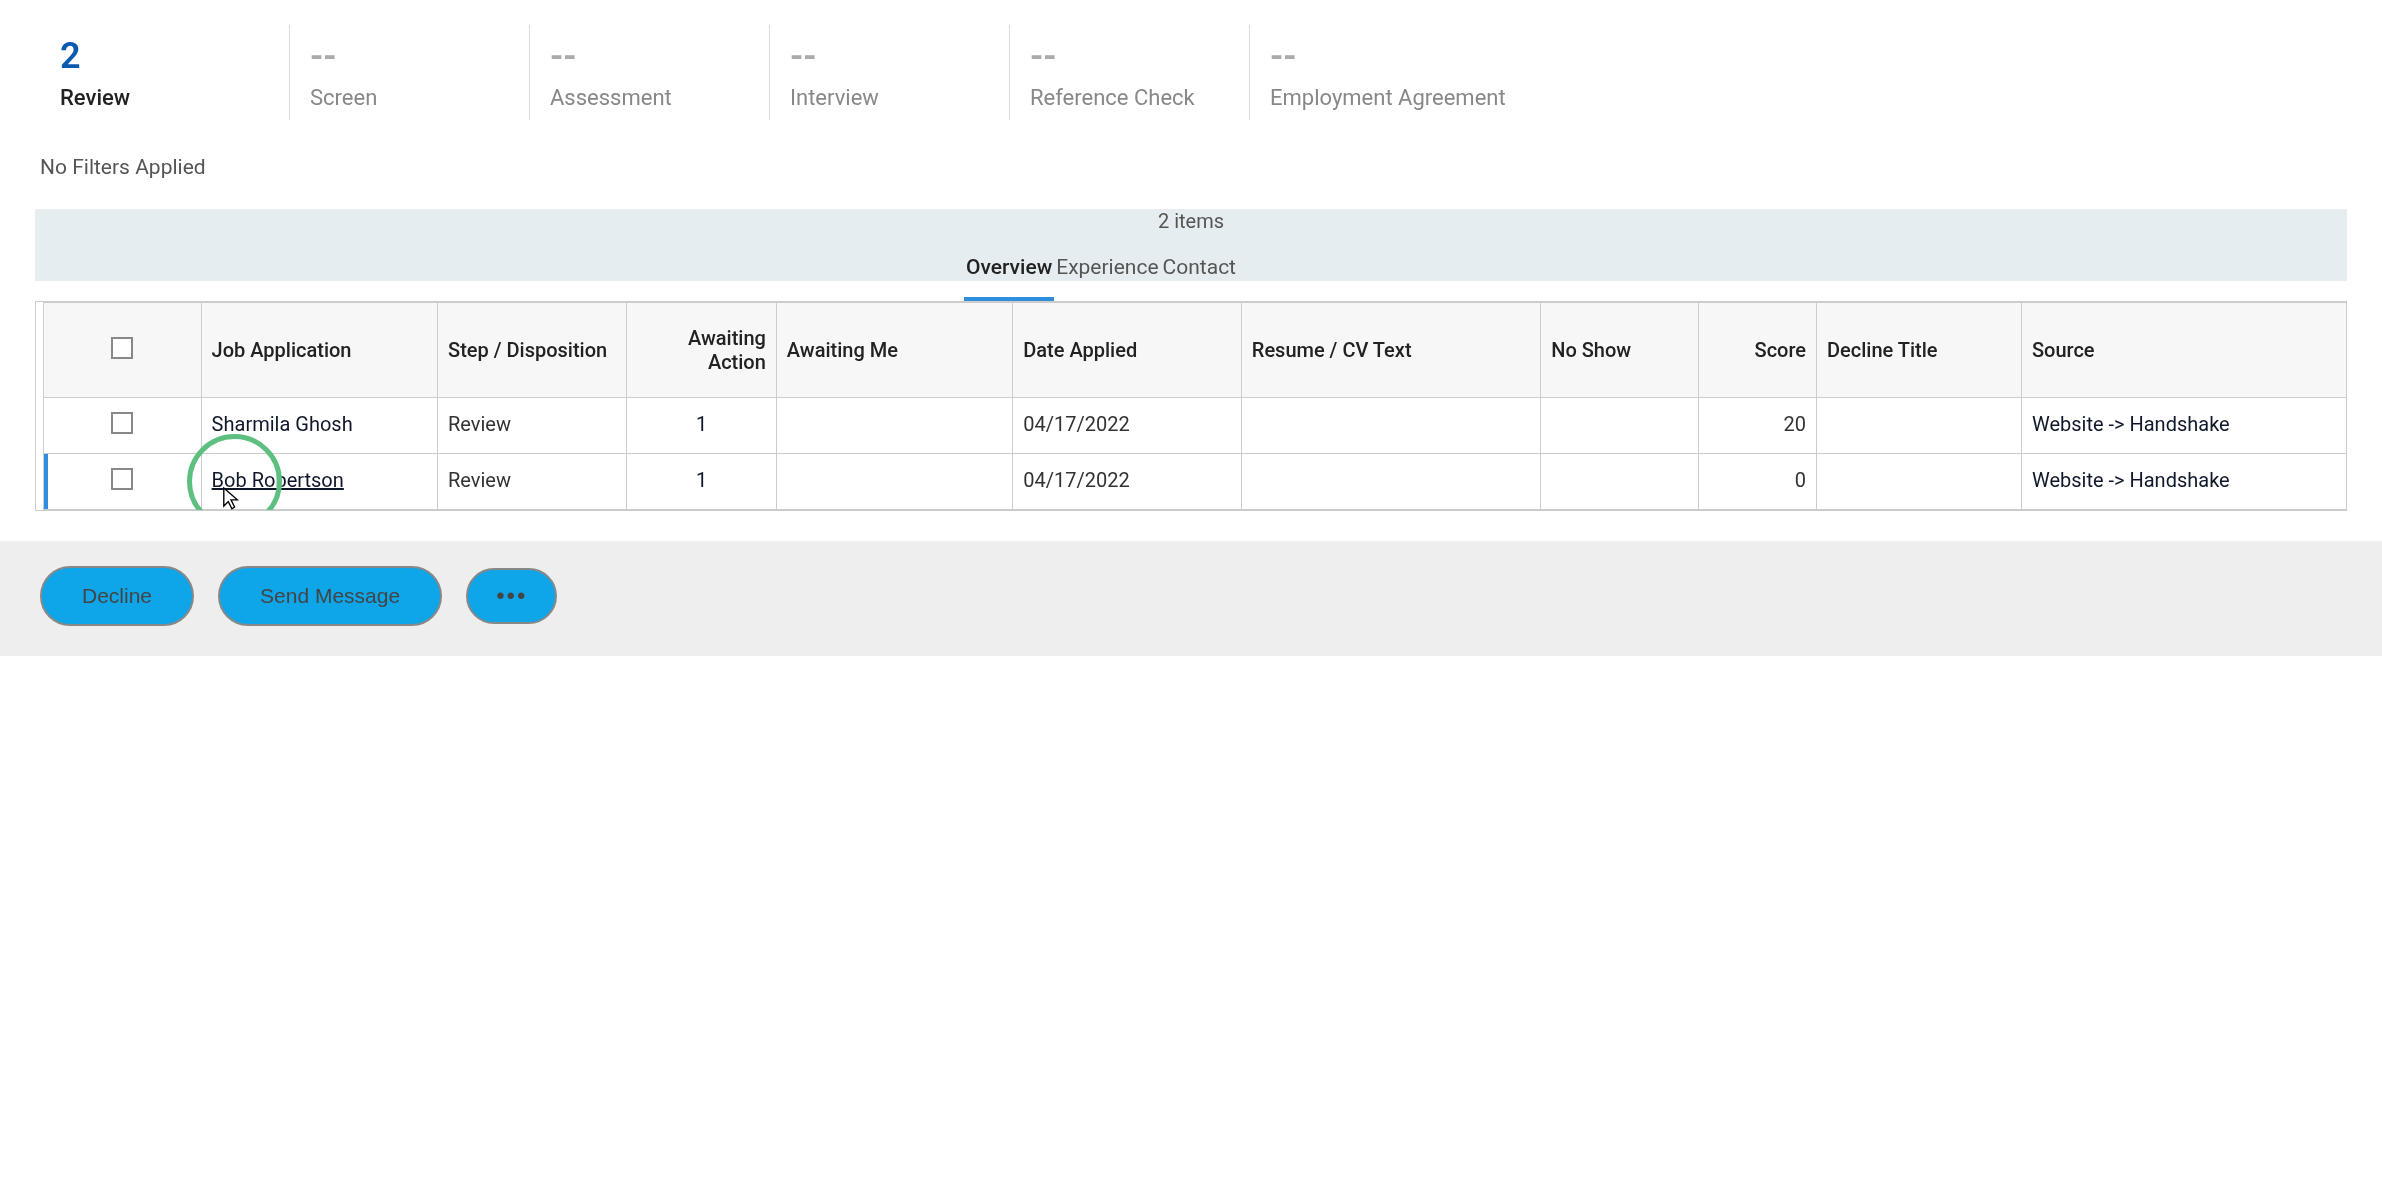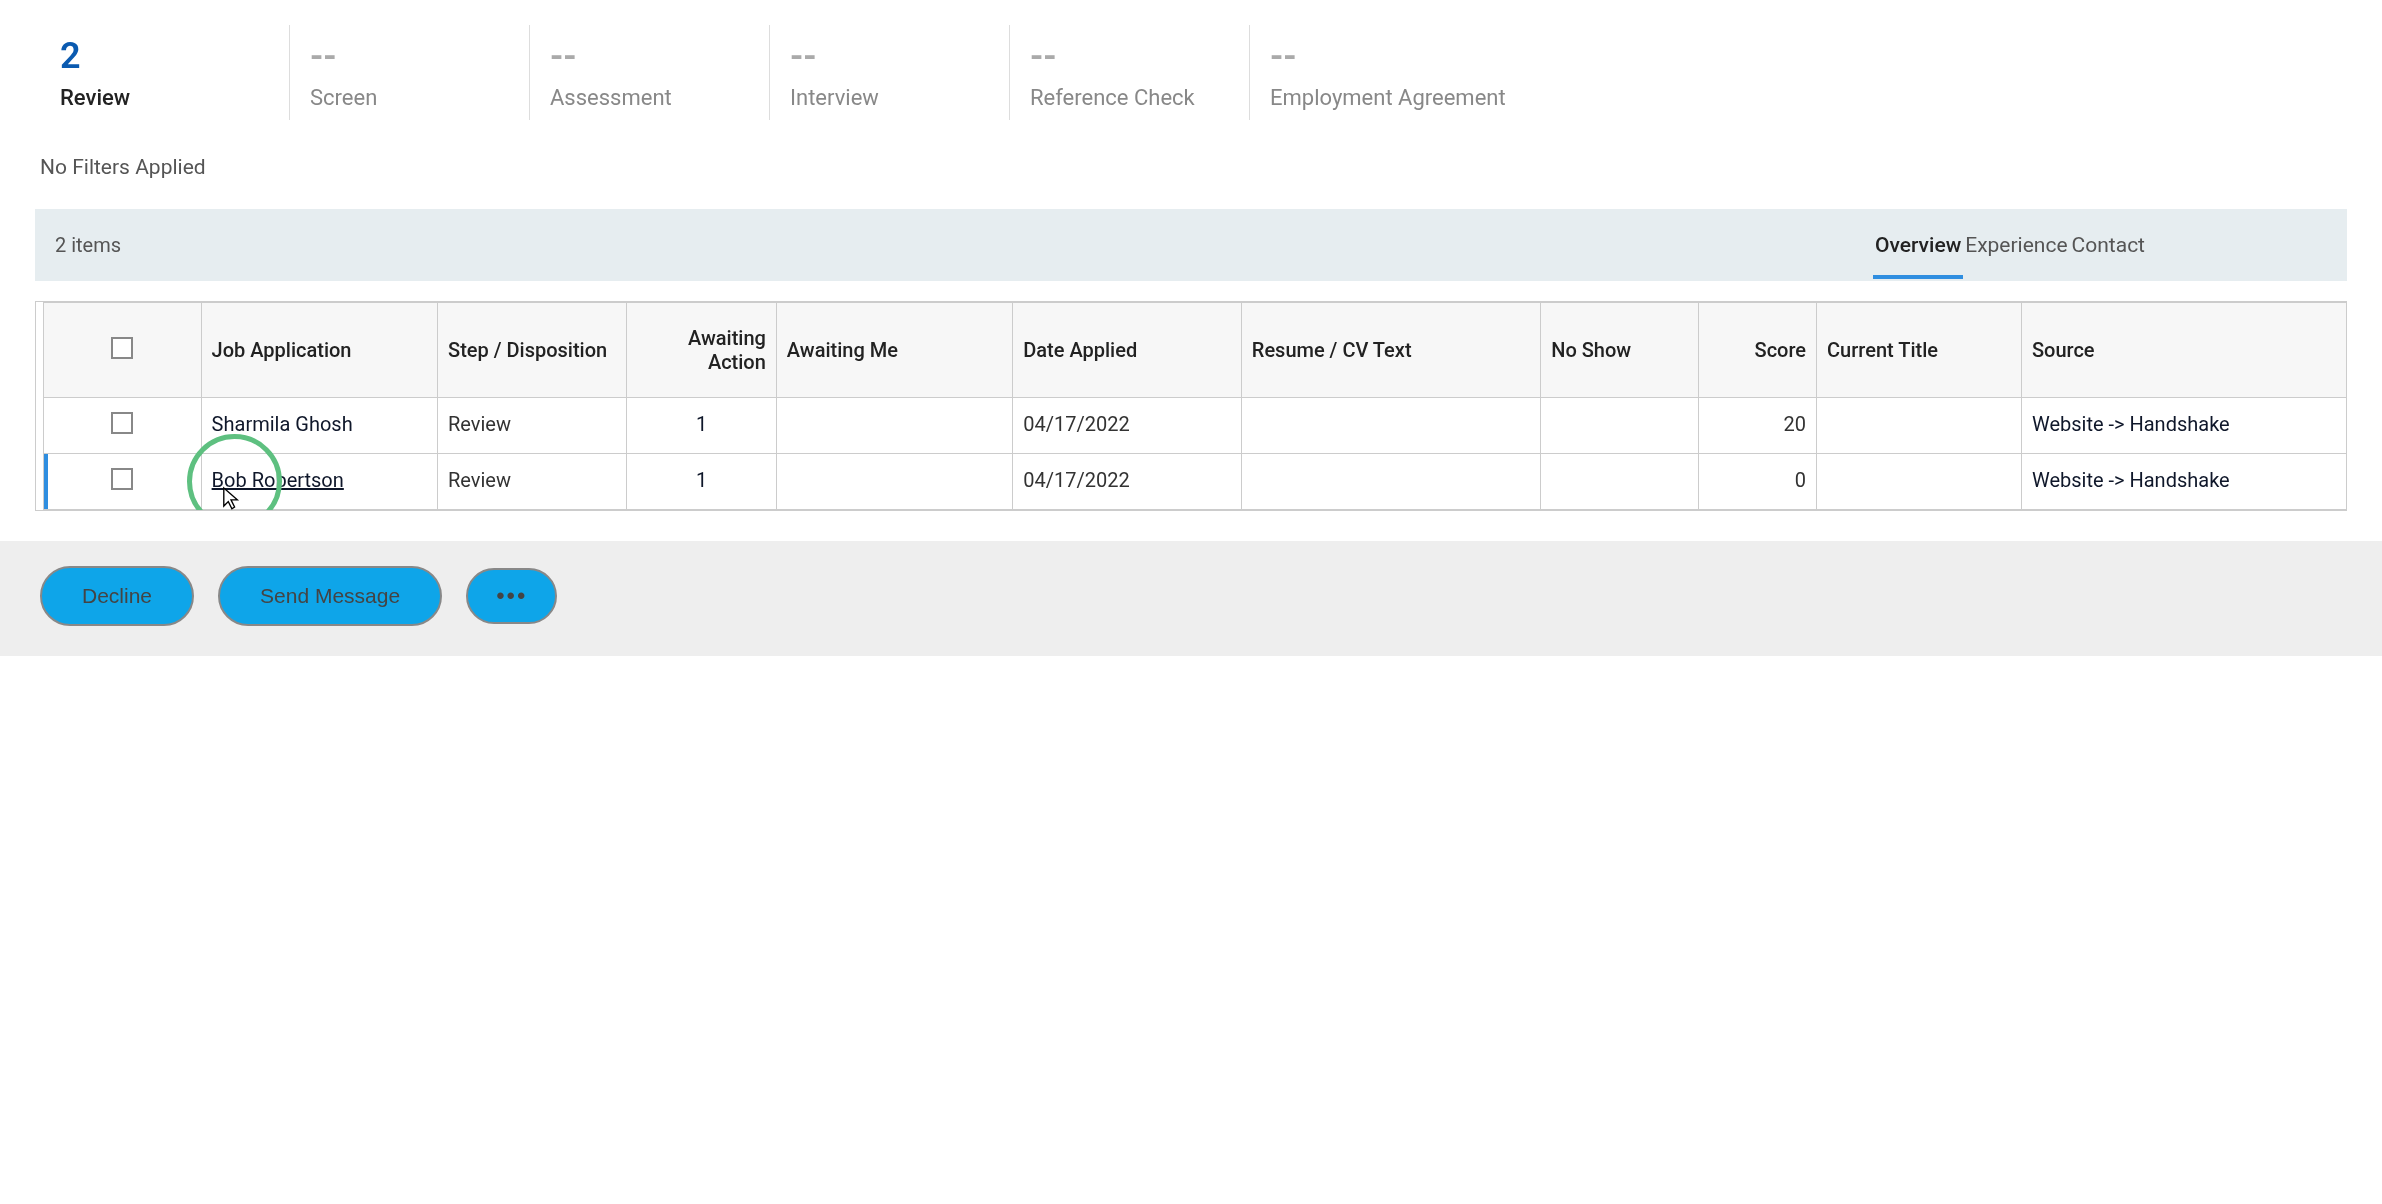--- a/index.html
+++ b/index.html
@@ -45,20 +45,21 @@
   }
 
   .toolbar {
     display: flex;
     align-items: center;
     justify-content: space-between;
     background: #e6edf0;
     padding: 0 20px;
     margin: 0 35px;
     height: 72px;
+    flex-direction: column;
   }
   .item-count { font-size: 20px; color: #555; }
   .view-tabs { display: flex; margin-right: 180px; }
   .view-tab {
     font-size: 21px;
     color: #555;
     padding: 22px 2px;
     cursor: pointer;
     position: relative;
   }
@@ -221,21 +222,21 @@
             <input type="checkbox" style="">
           </th>
           <th class="col-app">Job Application</th>
           <th class="col-step">Step / Disposition</th>
           <th class="col-await-act right">Awaiting Action</th>
           <th class="col-await-me">Awaiting Me</th>
           <th class="col-date">Date Applied</th>
           <th class="col-resume">Resume / CV Text</th>
           <th class="col-noshow">No Show</th>
           <th class="col-score right">Score</th>
-          <th class="col-title">Current Title</th>
+          <th class="col-title">Decline Title</th>
           <th class="col-source">Source</th>
         </tr>
       </thead>
       <tbody id="tbody-root">
           <tr>
             <td class="col-check center"><input type="checkbox" style=""></td>
             <td class="col-app cell-rel"><span class="link">Sharmila Ghosh</span></td>
             <td class="col-step">Review</td>
             <td class="col-await-act center"><span class="link">1</span></td>
             <td class="col-await-me"></td>

